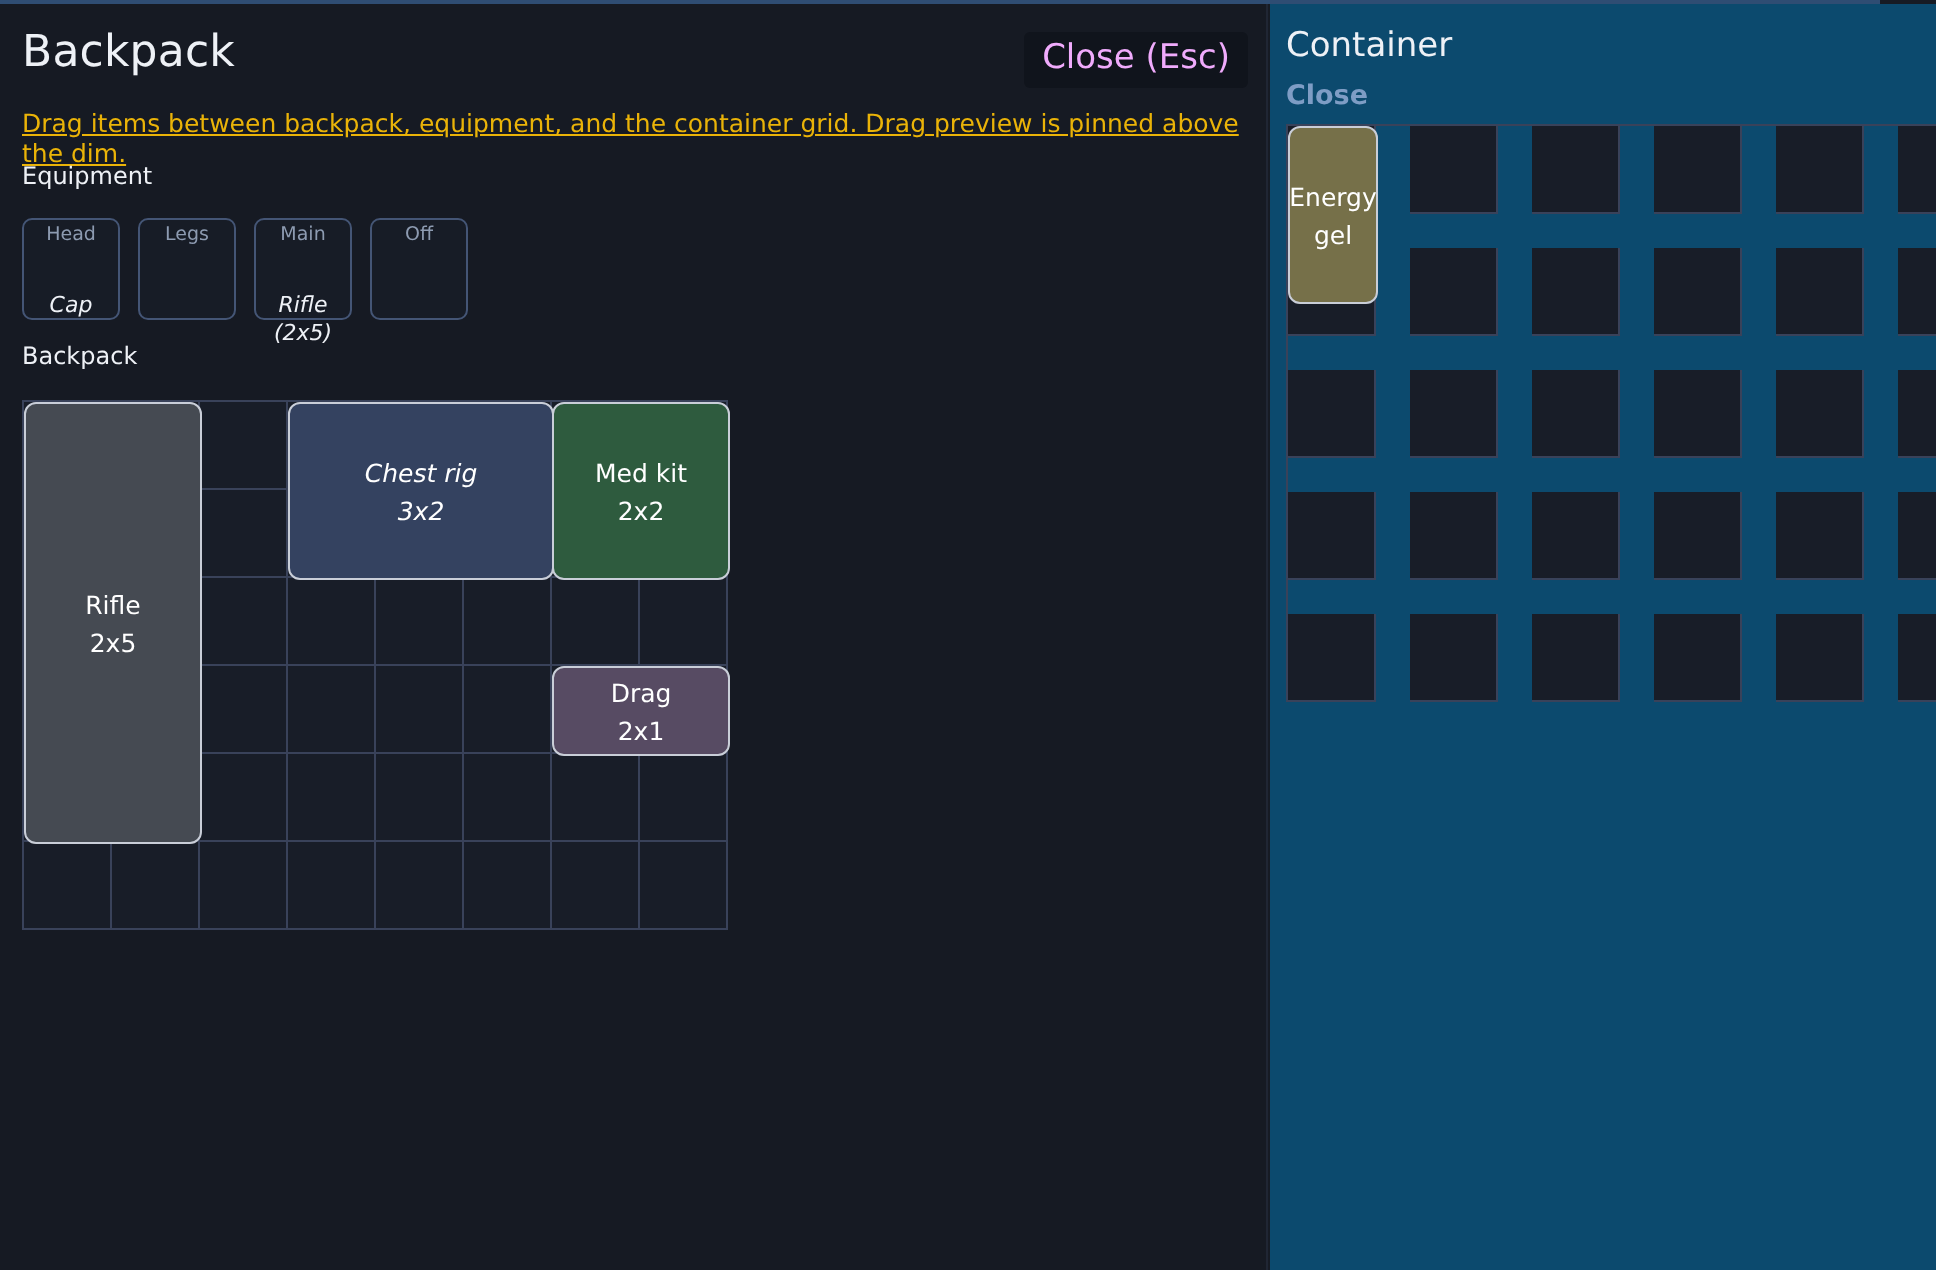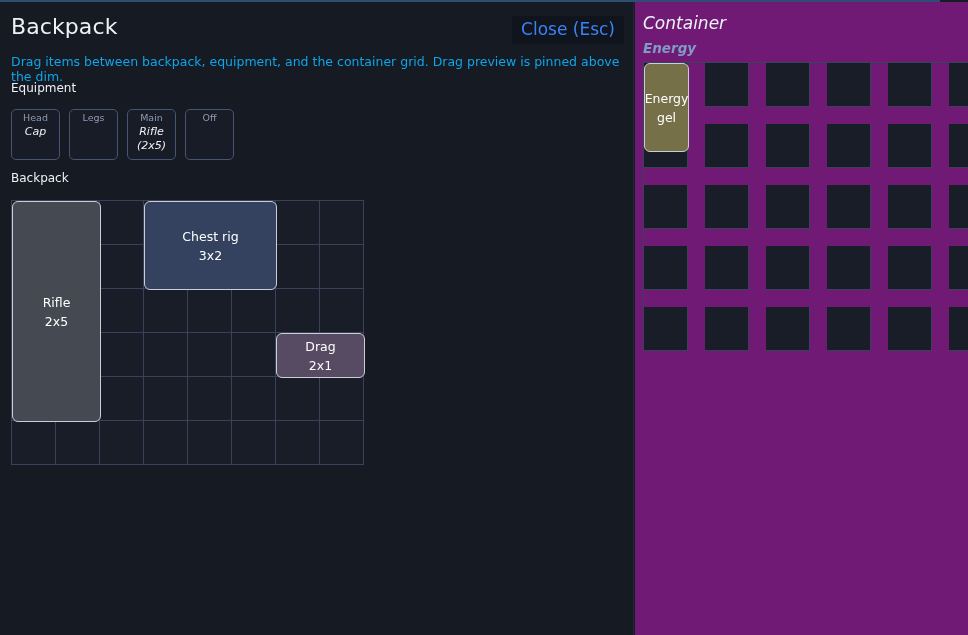--- a/index.html
+++ b/index.html
@@ -36,32 +36,33 @@
     left: 11px; top: 12px;
     font-size: 22px;
     color: #eef1f6;
     letter-spacing: .1px;
   }
   #close-button {
     position: absolute;
     right: 10px; top: 14px;
     padding: 3px 9px 5px 9px;
     background: #10141c;
-    color: #3b82f6;
+    color: #f0abfc;
     font-size: 17px;
     border: none;
     border-radius: 3px;
     cursor: pointer;
     font-family: inherit;
   }
   #subtitle {
     position: absolute;
     left: 11px; top: 52px;
     font-size: 12.5px;
-    color: #0ea5e9;
+    color: #eab308;
+    text-decoration: underline;
   }
 
   .section-title {
     position: absolute;
     left: 11px;
     font-size: 12px;
     color: #eef1f6;
   }
   #equipment-title { top: 79px; }
   #backpack-title  { top: 169px; }
@@ -78,20 +79,21 @@
     width: 49px; height: 51px;
     border: 1px solid #445575;
     border-radius: 5px;
     background: #171c26;
     display: flex;
     flex-direction: column;
     align-items: center;
     justify-content: flex-start;
     padding-top: 2px;
     cursor: pointer;
+    gap: 21px;
   }
   .equip-slot-label {
     font-size: 9.5px;
     color: #8d9bb1;
     line-height: 12px;
   }
   .equip-slot-value {
     font-size: 11px;
     color: #eef1f6;
     line-height: 14px;
@@ -149,22 +151,21 @@
     overflow: hidden;
     padding: 0 2px;
   }
   .item .item-size { font-size: 12.5px; text-align: right; }
 
   
   #right-panel {
     position: absolute;
     left: 635px; top: 0;
     width: 333px; height: 633px;
-    background: #701a75;
-    font-style: italic;
+    background: #0c4a6e;
   }
   #container-title {
     position: absolute;
     left: 8px; top: 11px;
     font-size: 17px;
     color: #eef1f6;
   }
   #container-subtitle {
     position: absolute;
     left: 8px; top: 38px;
@@ -258,35 +259,39 @@
         <div class="cell"></div>
         <div class="cell"></div>
         <div class="cell"></div>
         <div class="cell"></div>
         <div class="cell"></div>
         <div class="items-layer" id="backpack-items">
           <div class="item" style="left: 0px; top: 0px; width: 89px; height: 221px; background: rgb(69, 74, 82);">
             <div class="item-name">Rifle</div>
             <div class="item-size">2x5</div>
           </div>
-          <div class="item" style="left: 132px; top: 0px; width: 133px; height: 89px; background: rgb(52, 66, 96);">
+          <div class="item" style="left: 132px; top: 0px; width: 133px; height: 89px; background: rgb(52, 66, 96); font-style: italic;">
             <div class="item-name">Chest rig</div>
             <div class="item-size">3x2</div>
+          </div>
+          <div class="item" style="left: 264px; top: 0px; width: 89px; height: 89px; background: rgb(46, 91, 62);">
+            <div class="item-name">Med kit</div>
+            <div class="item-size">2x2</div>
           </div>
           <div class="item" style="left: 264px; top: 132px; width: 89px; height: 45px; background: rgb(87, 75, 99);">
             <div class="item-name">Drag</div>
             <div class="item-size">2x1</div>
           </div>
         </div>
     </div>
   </div>
 
   <div id="right-panel">
     <div id="container-title">Container</div>
-    <div id="container-subtitle">Energy</div>
+    <div id="container-subtitle">Close</div>
   </div>
 
   <div id="container-grid" class="grid">
     <div class="cell"></div>
       <div class="cell"></div>
       <div class="cell"></div>
       <div class="cell"></div>
       <div class="cell"></div>
       <div class="cell"></div>
       <div class="cell"></div>

